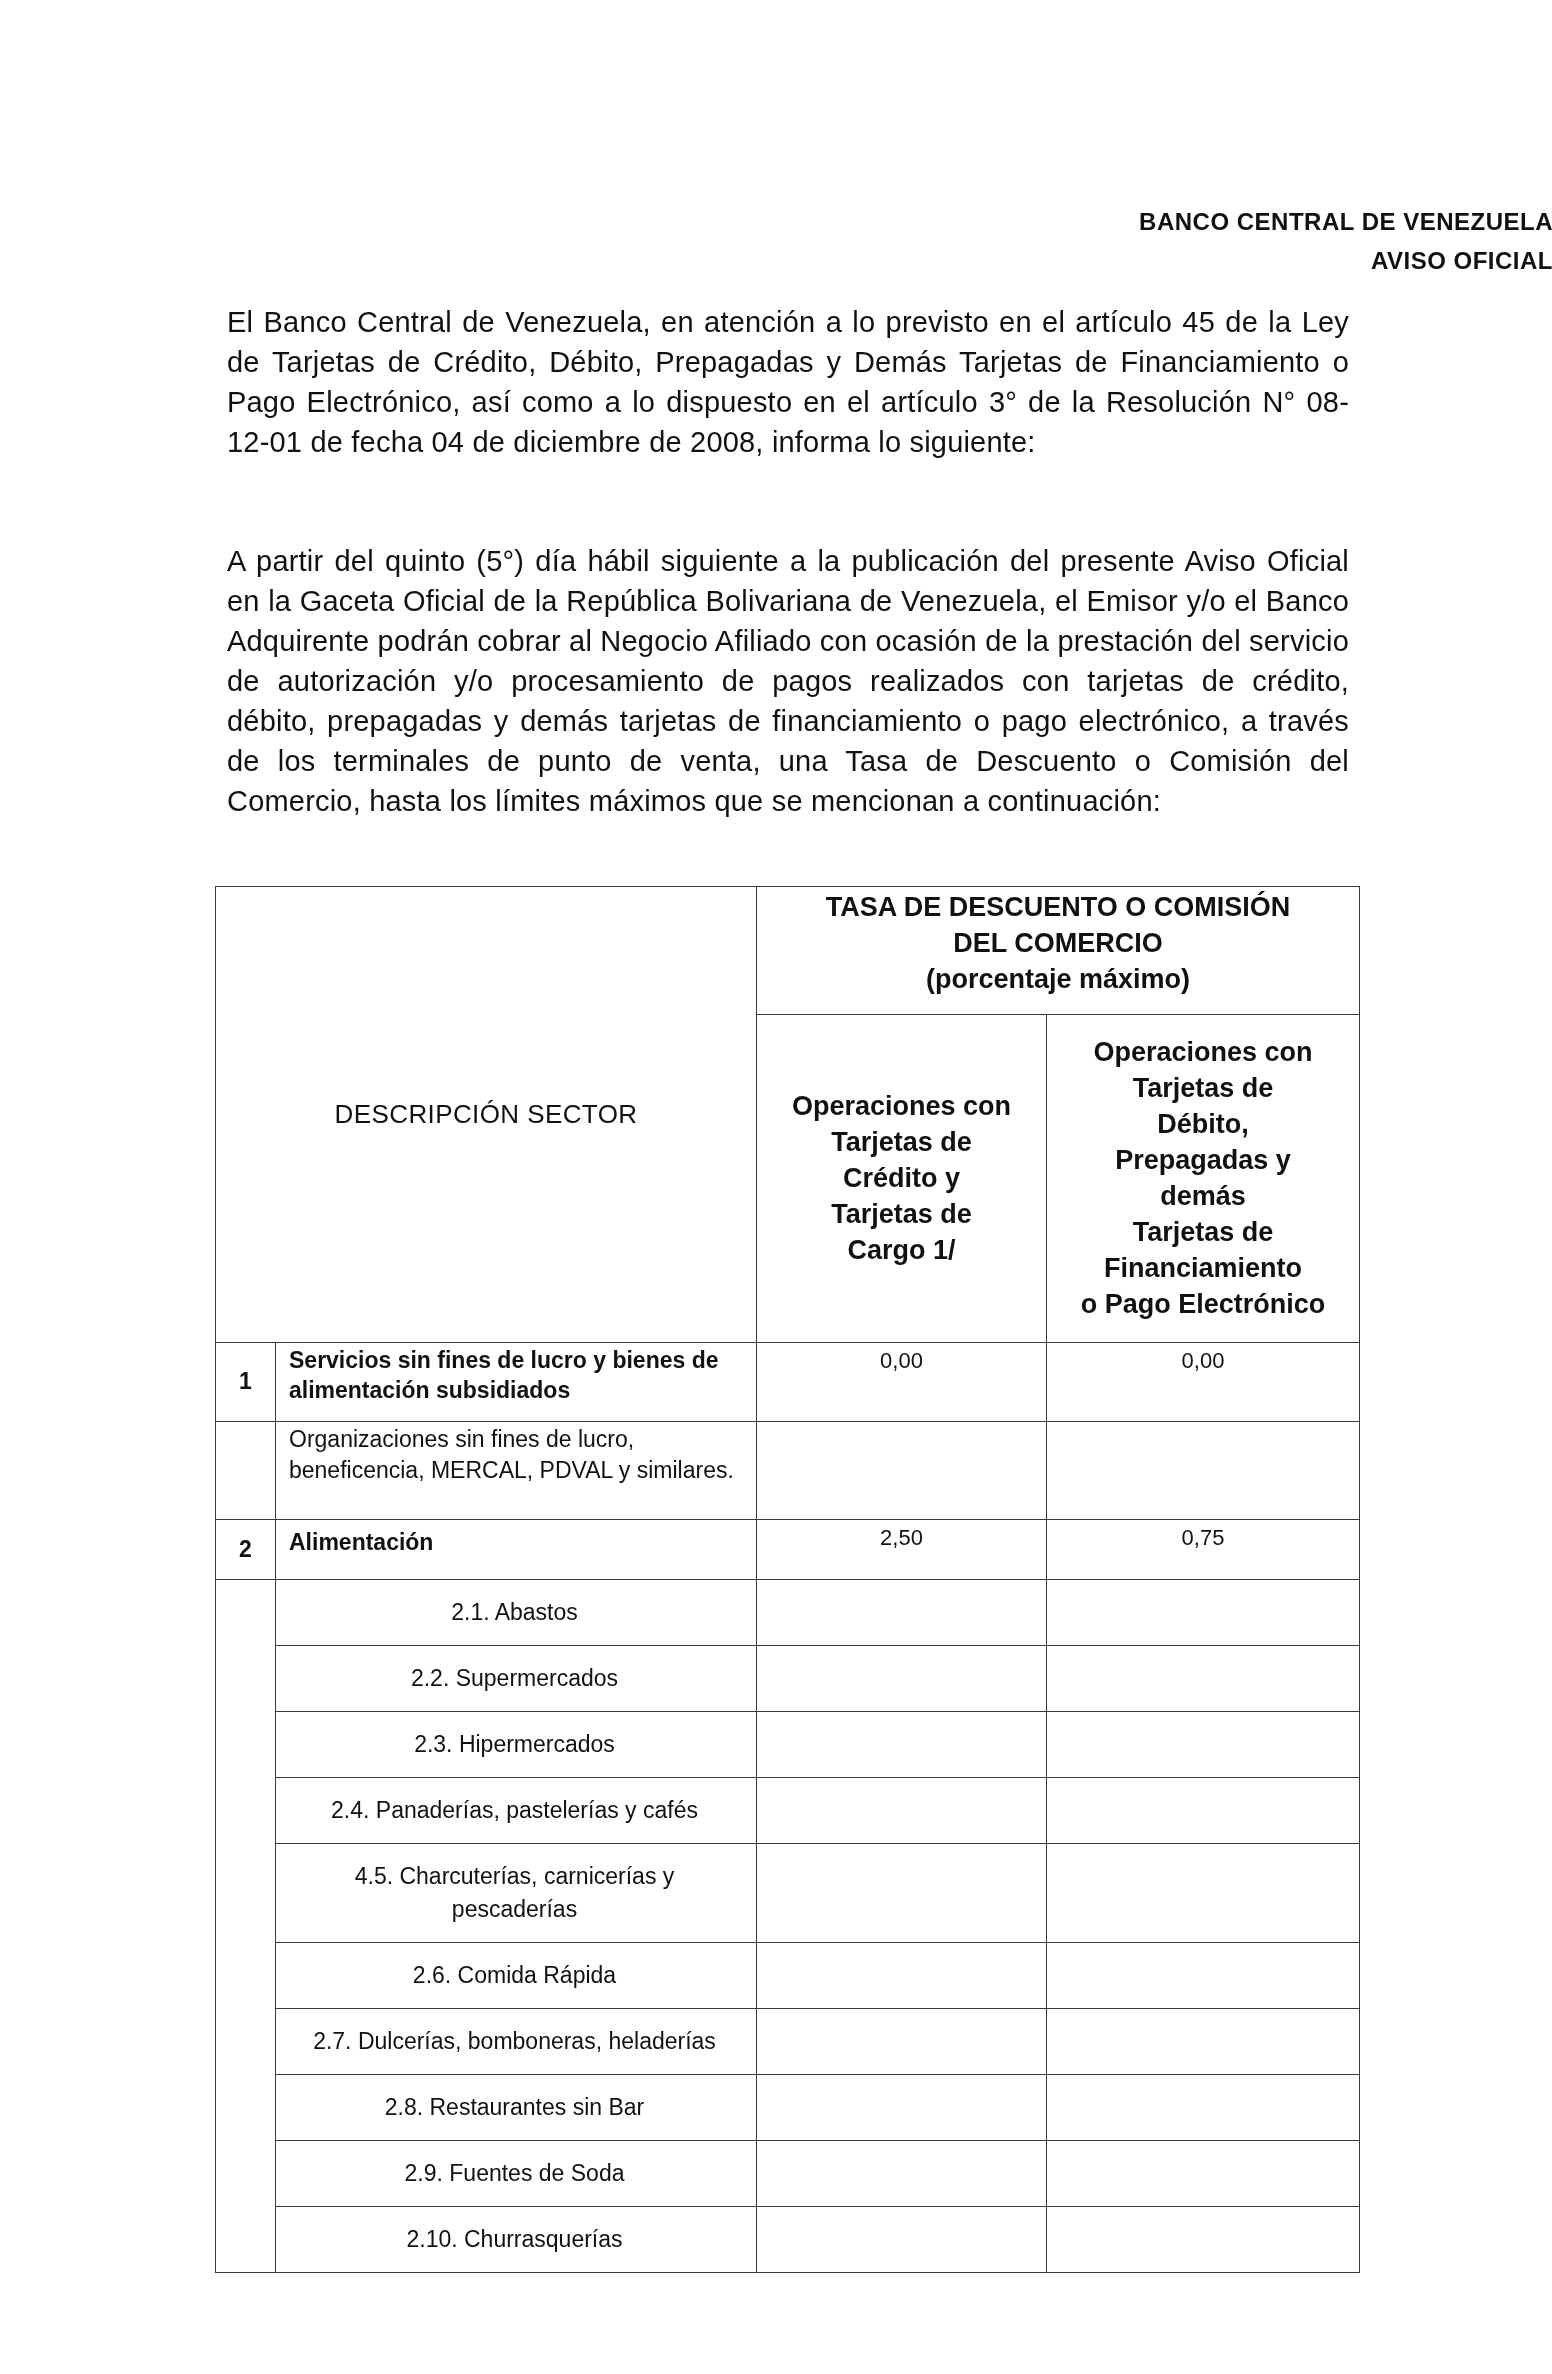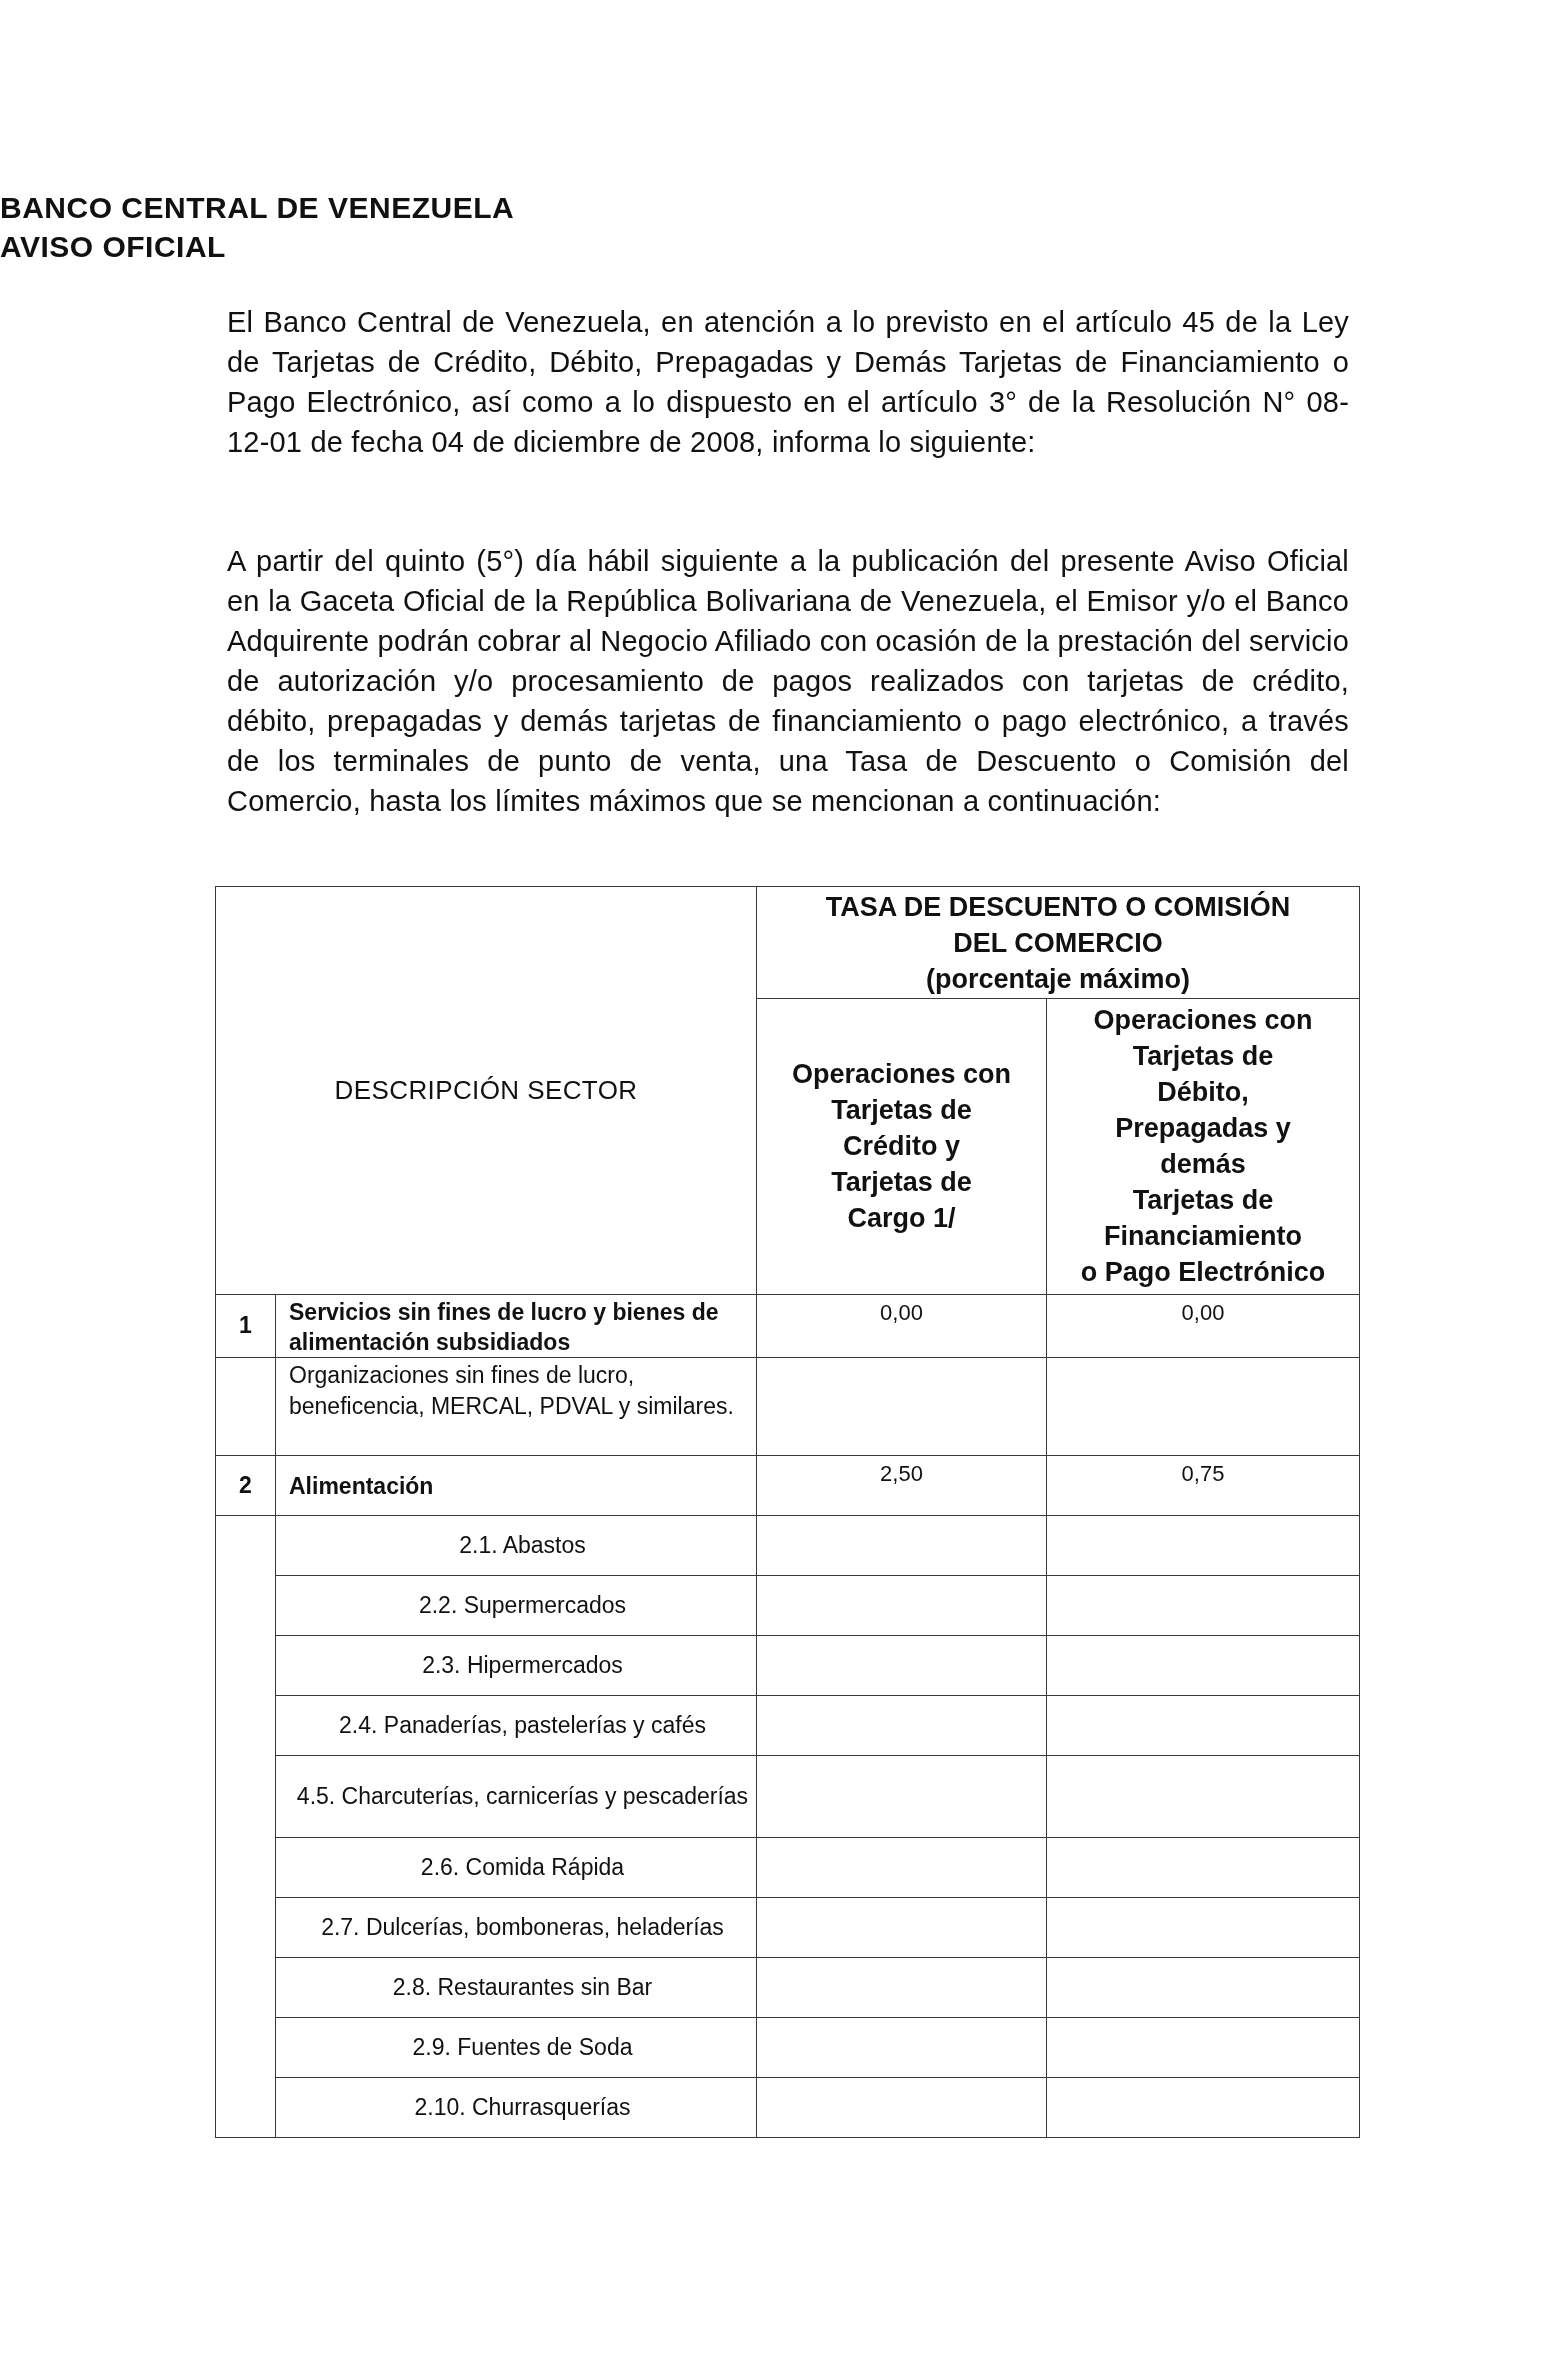--- a/index.html
+++ b/index.html
@@ -12,26 +12,26 @@
       height: 2375px;
       position: relative;
       overflow: hidden;
       color: #111111;
       font-family: "Liberation Sans", "DejaVu Sans", sans-serif;
     }
     .page-title {
       position: absolute;
       left: 0;
       width: 1553px;
-      text-align: left;
-      font-weight: bold;
-      font-size: 30px;
+      text-align: right;
+      font-weight: bold;
+      font-size: 24px;
       letter-spacing: 0.5px;
       line-height: 39px;
-      top: 188px;
+      top: 202px;
     }
     .para {
       position: absolute;
       left: 227px;
       width: 1122px;
       font-size: 29px;
       line-height: 40px;
       text-align: justify;
       text-align-last: left;
       letter-spacing: 0.2px;
@@ -42,21 +42,21 @@
     .rate-table {
       position: absolute;
       left: 215px;
       top: 886px;
       width: 1145px;
       border-collapse: collapse;
       table-layout: fixed;
     }
     .rate-table td, .rate-table th {
       border: 1.9px solid #3a3a3a;
-      padding: 0;
+      padding: 16px;
       vertical-align: top;
     }
     .rate-table col.c-num { width: 60px; }
     .rate-table col.c-desc { width: 481px; }
     .rate-table col.c-credit { width: 290px; }
     .rate-table col.c-debit { width: 313px; }
 
     .hdr-desc {
       vertical-align: middle !important;
       text-align: center;

